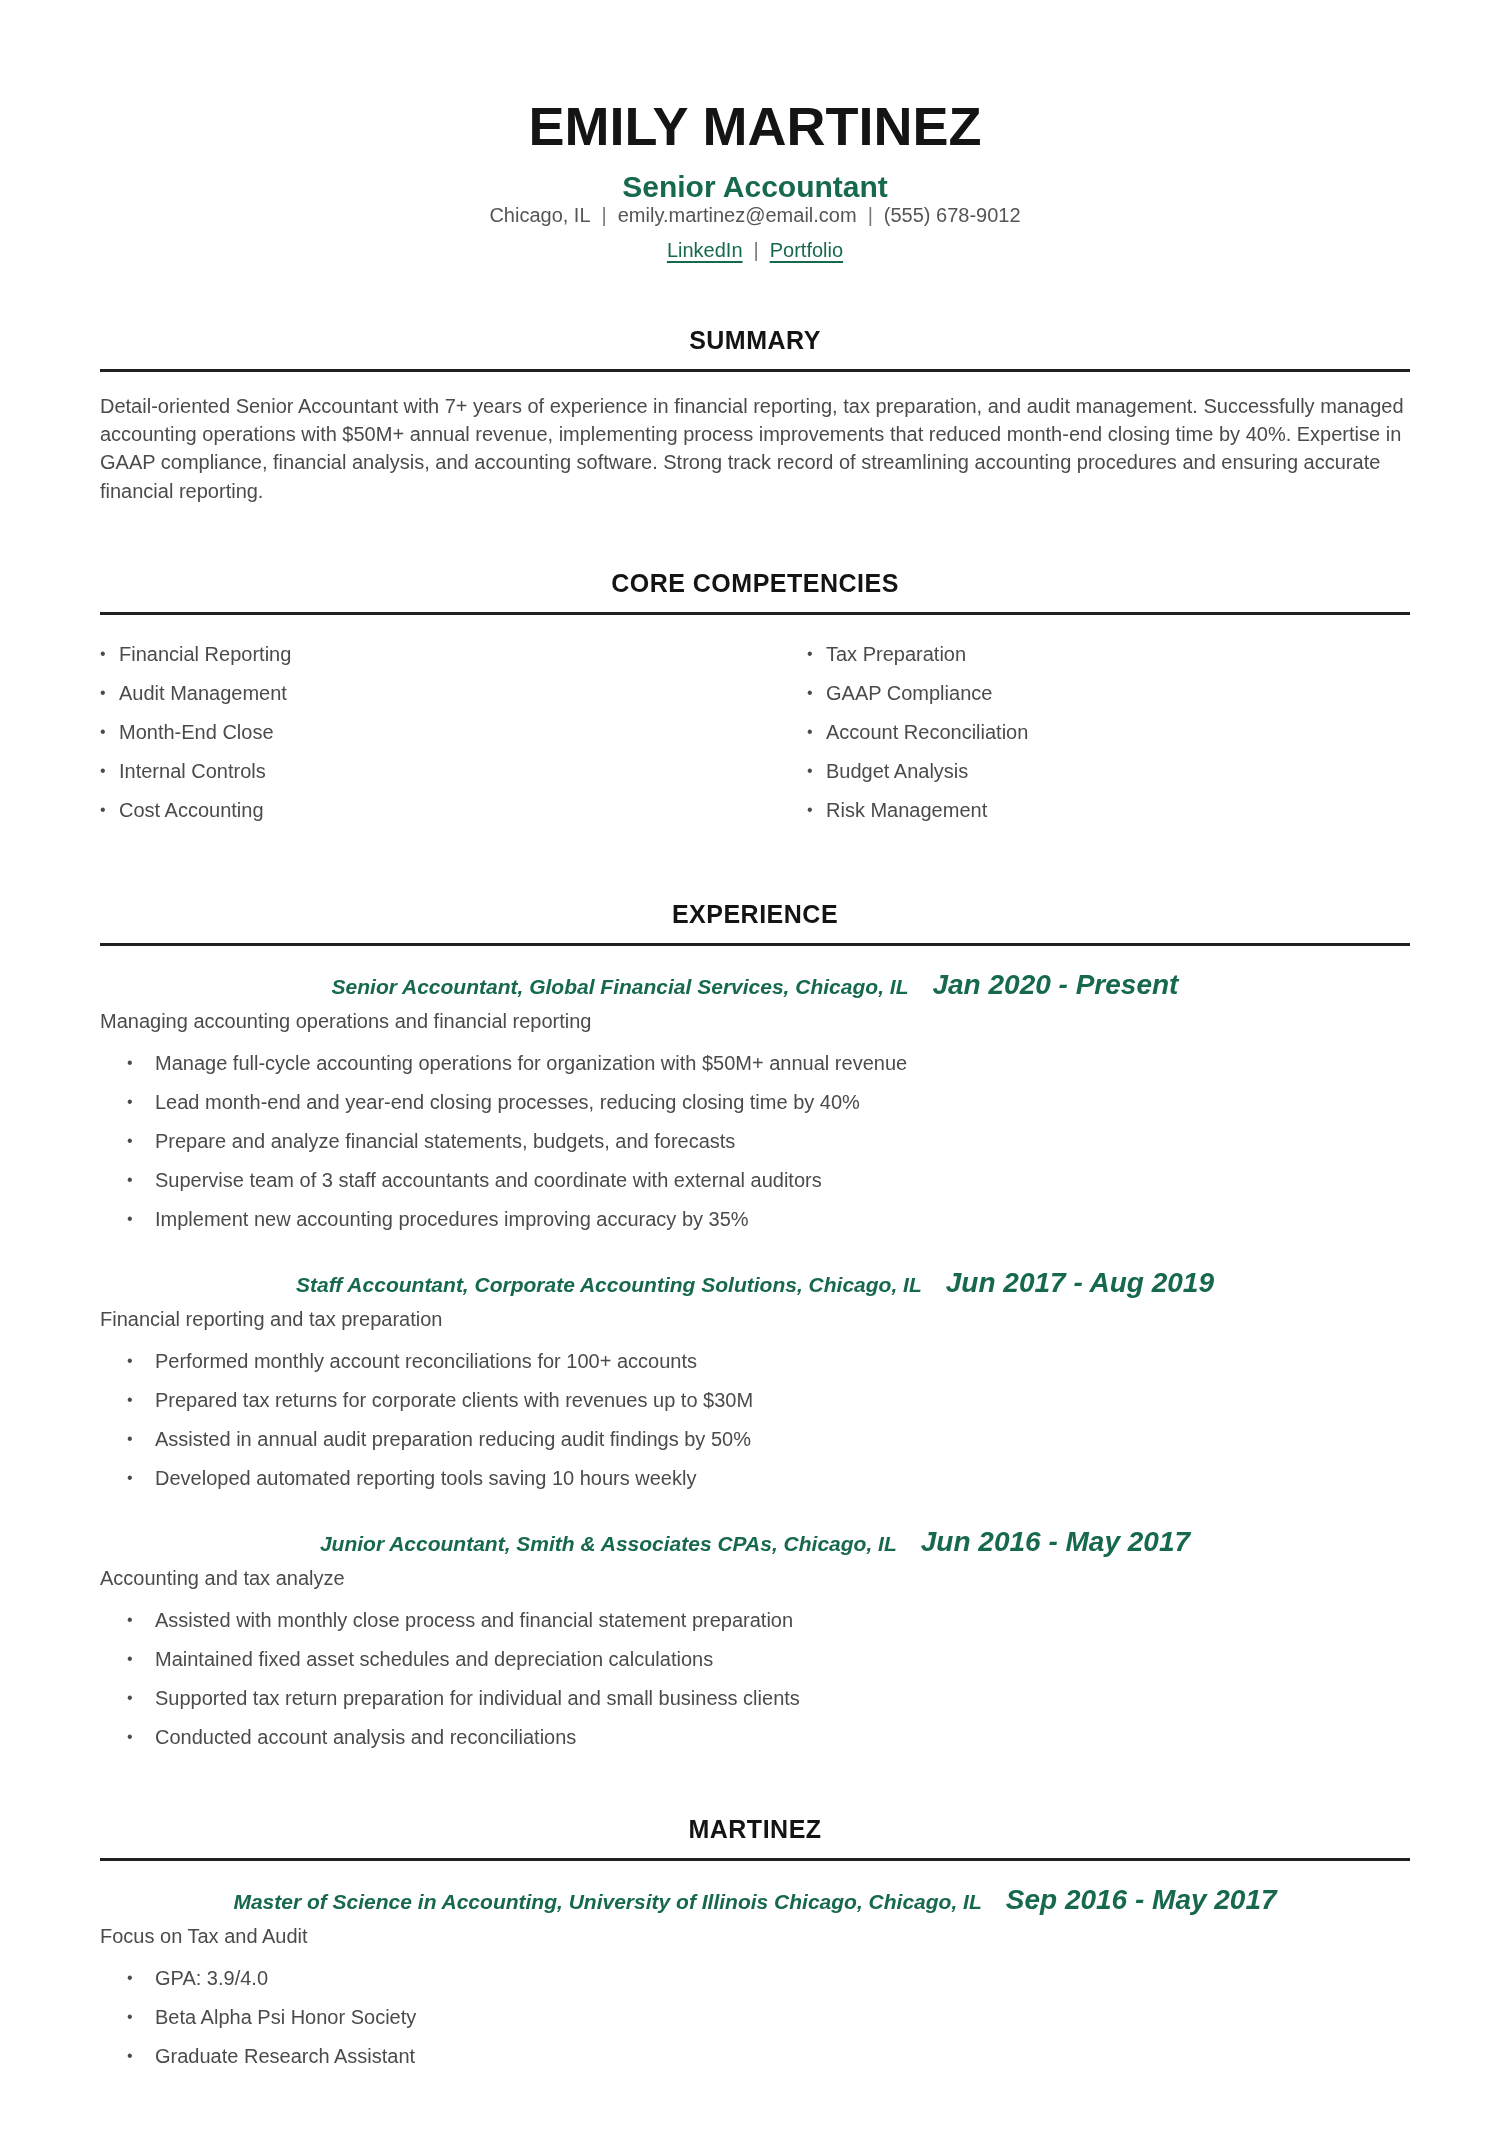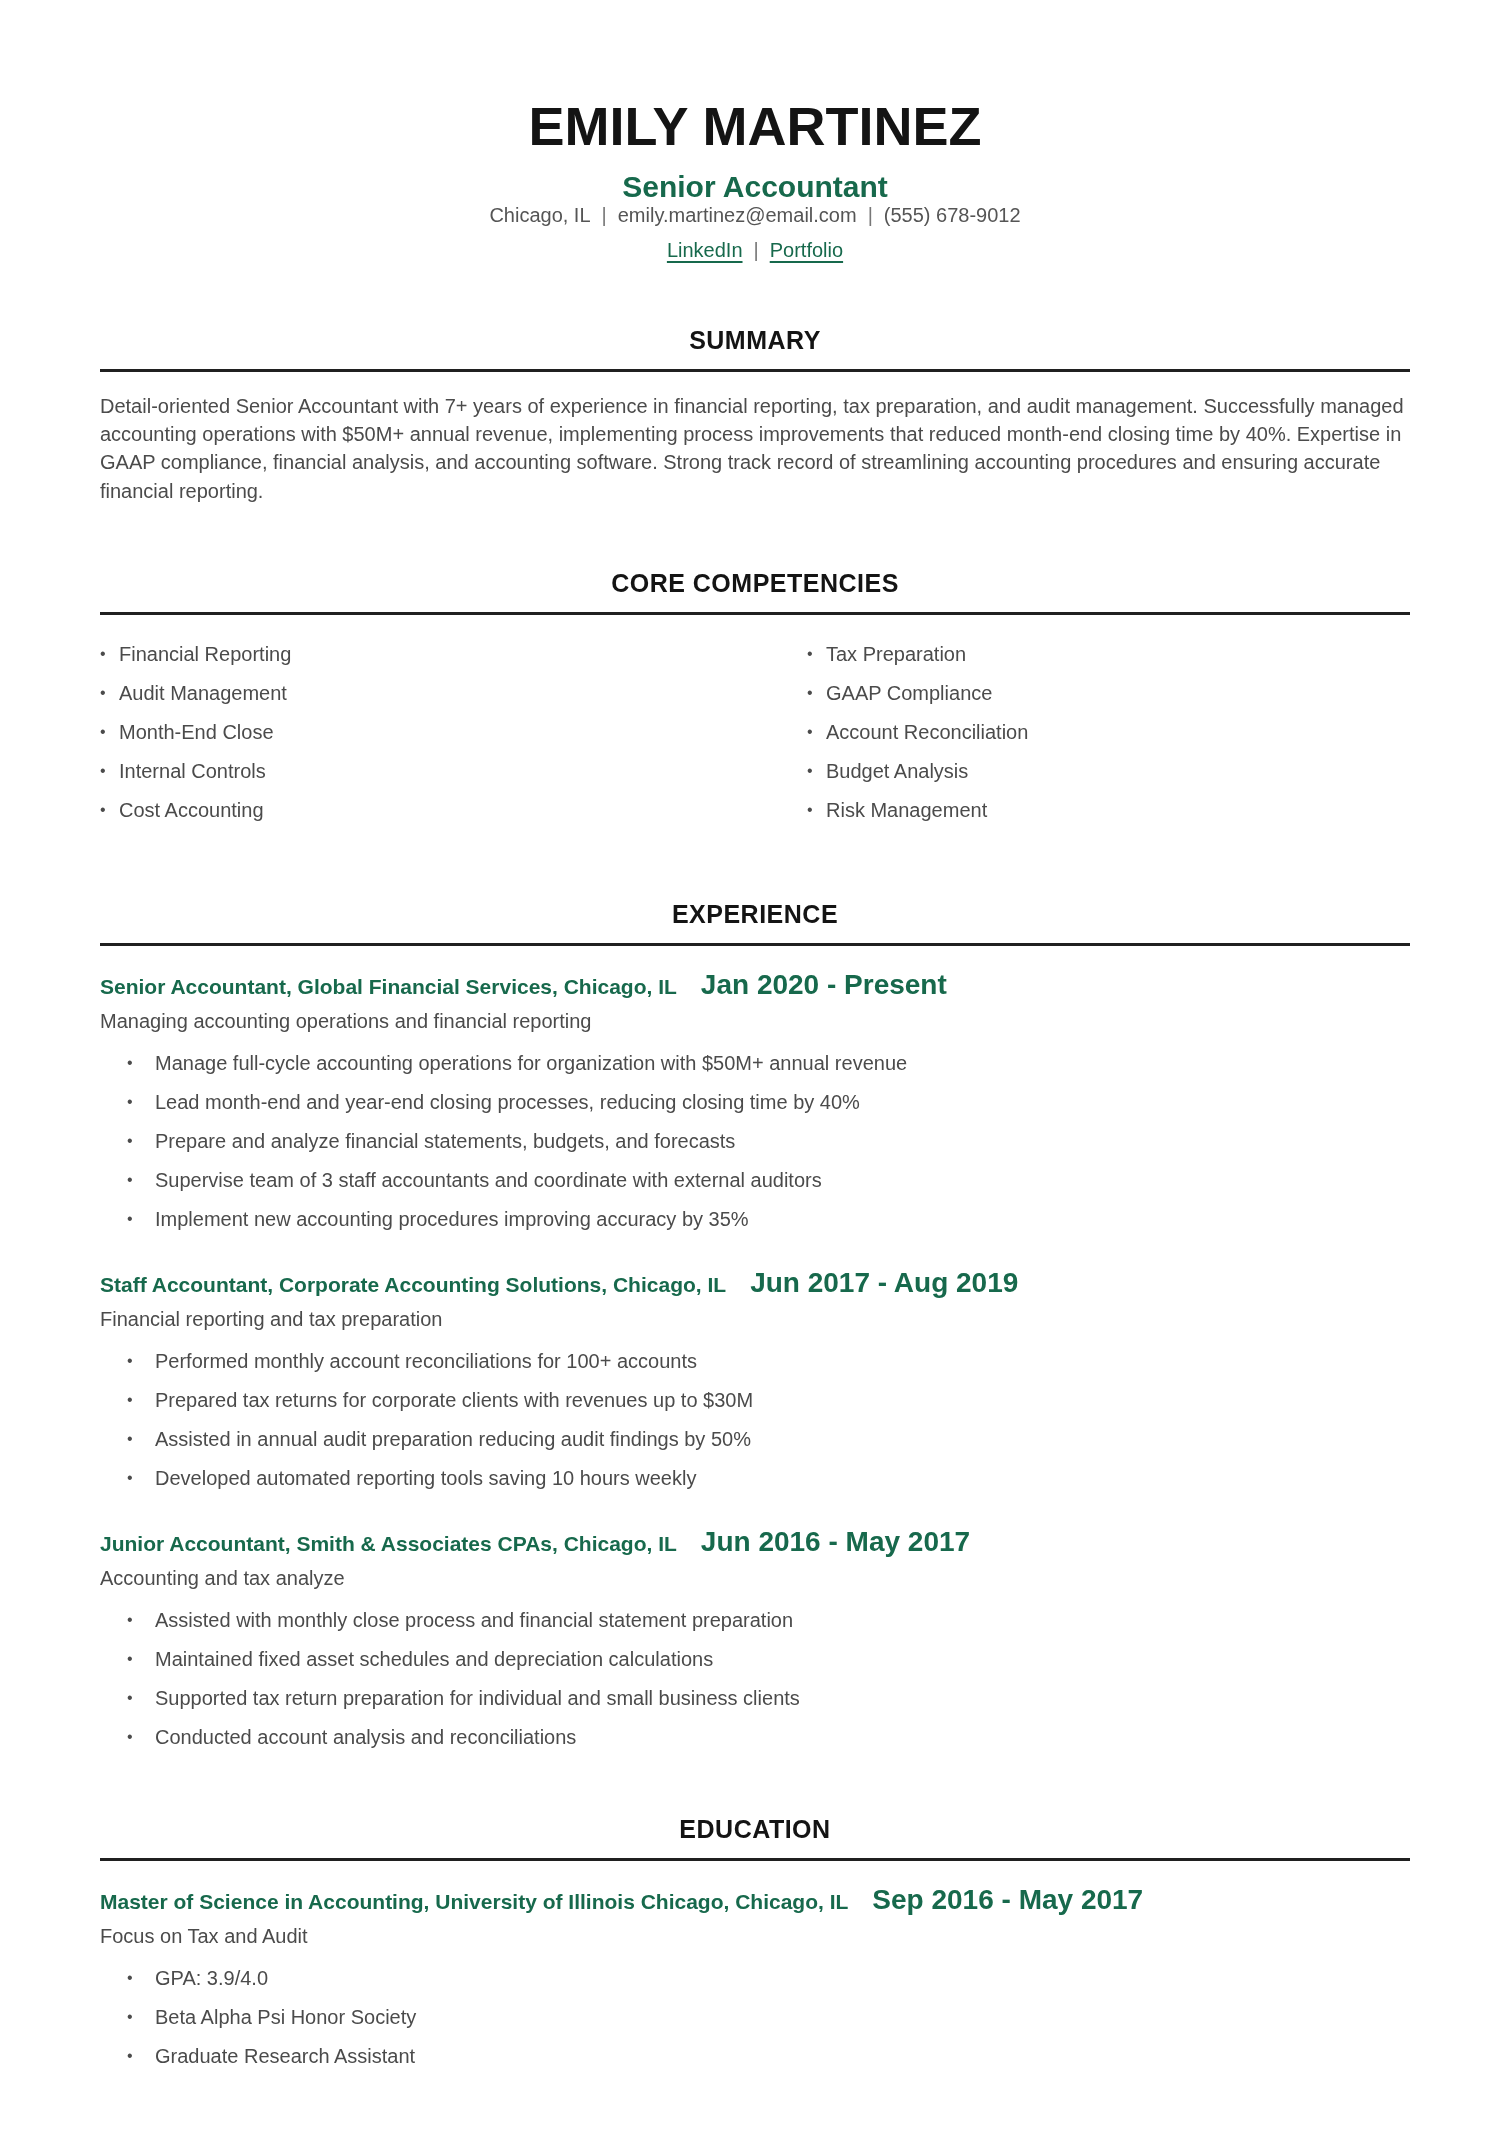--- a/index.html
+++ b/index.html
@@ -105,23 +105,24 @@
     top:2px;
     font-size:16px;
     color:var(--body-text);
   }
 
   
   .entry{margin-top:23px;}
   .entry + .entry{margin-top:34px;}
   .entry-head{
     display:flex;
-    justify-content:flex-start;
+    justify-content:center;
     align-items:baseline;
     gap:24px;
+    font-style:italic;
   }
   .entry-title{
     margin:0;
     font-size:21px;
     font-weight:700;
     color:var(--accent);
     line-height:1.3;
   }
   .entry-dates{
     font-size:28px;
@@ -242,21 +243,21 @@
       <ul class="bullets">
         <li>Assisted with monthly close process and financial statement preparation</li>
         <li>Maintained fixed asset schedules and depreciation calculations</li>
         <li>Supported tax return preparation for individual and small business clients</li>
         <li>Conducted account analysis and reconciliations</li>
       </ul>
     </article>
   </section>
 
   <section>
-    <h2>EDUCATION</h2>
+    <h2>MARTINEZ</h2>
     <div class="rule"></div>
 
     <article class="entry">
       <div class="entry-head">
         <h3 class="entry-title">Master of Science in Accounting, University of Illinois Chicago, Chicago, IL</h3>
         <div class="entry-dates">Sep 2016 - May 2017</div>
       </div>
       <p class="entry-sub">Focus on Tax and Audit</p>
       <ul class="bullets">
         <li>GPA: 3.9/4.0</li>

